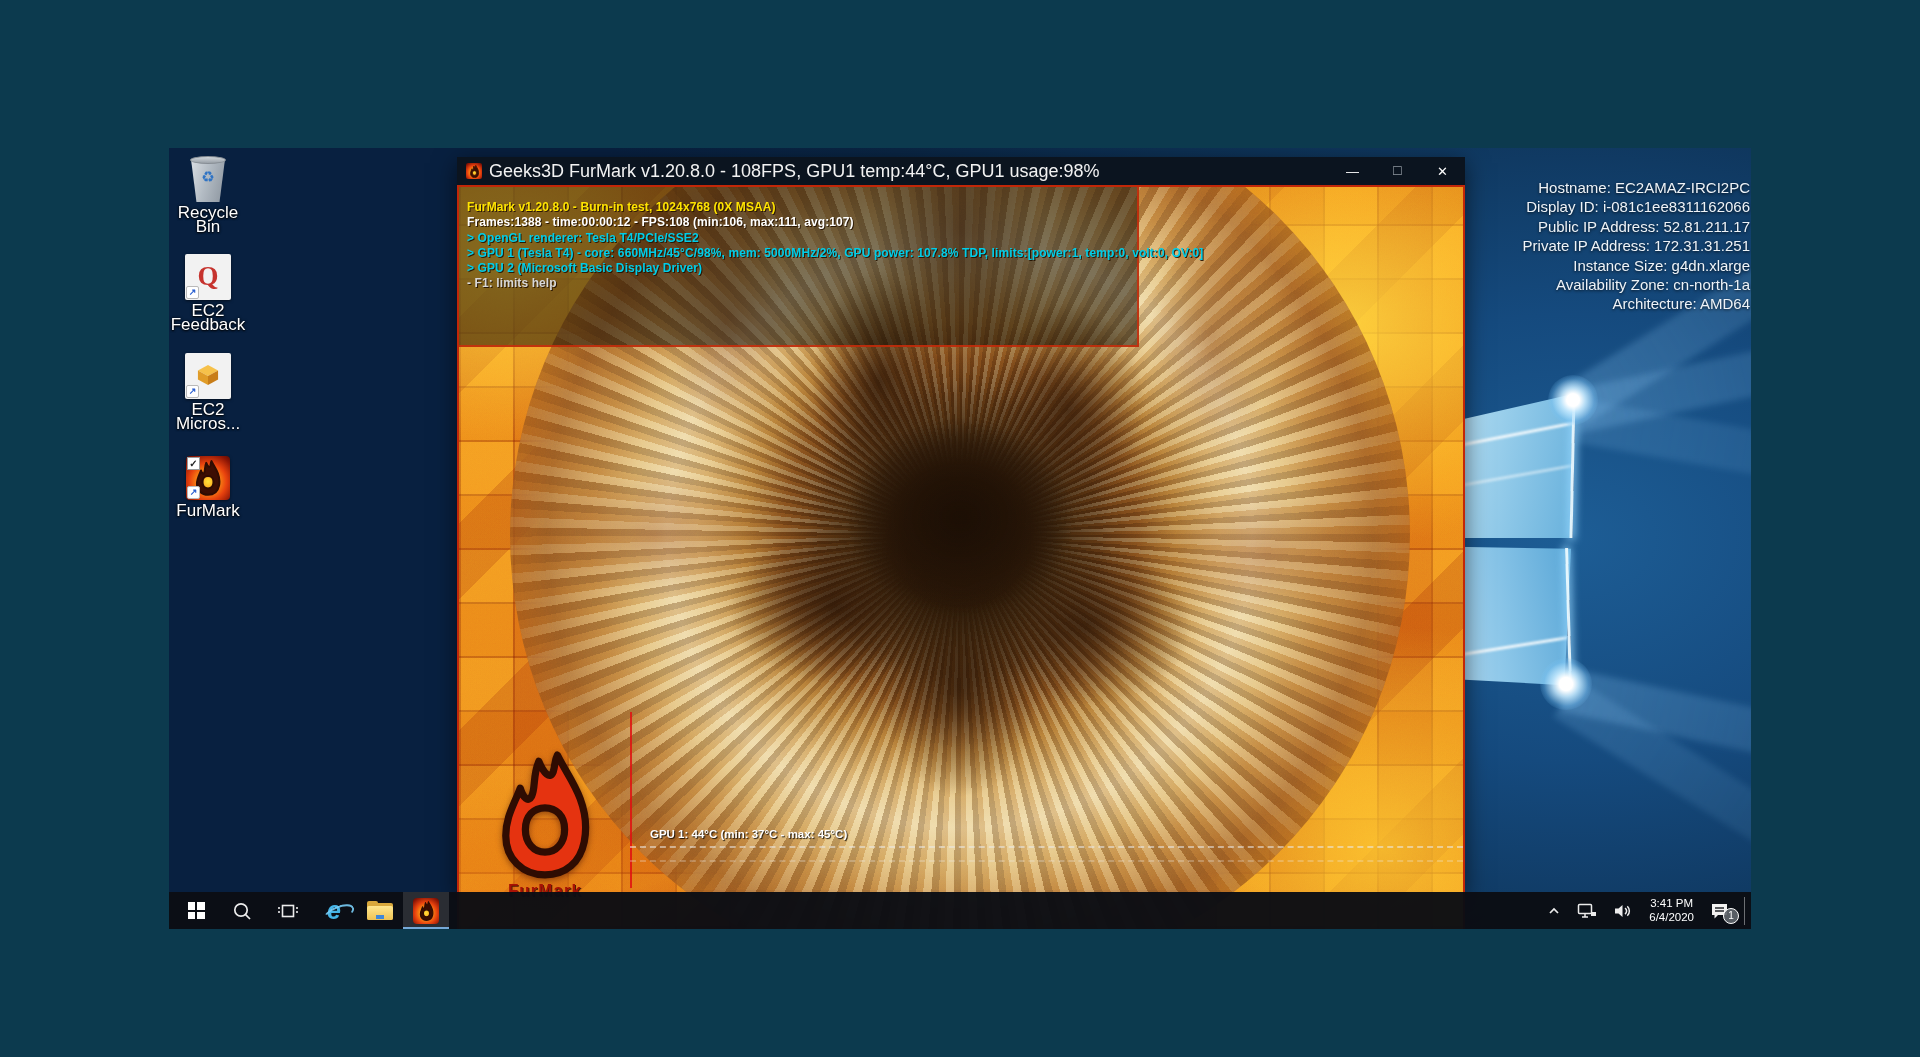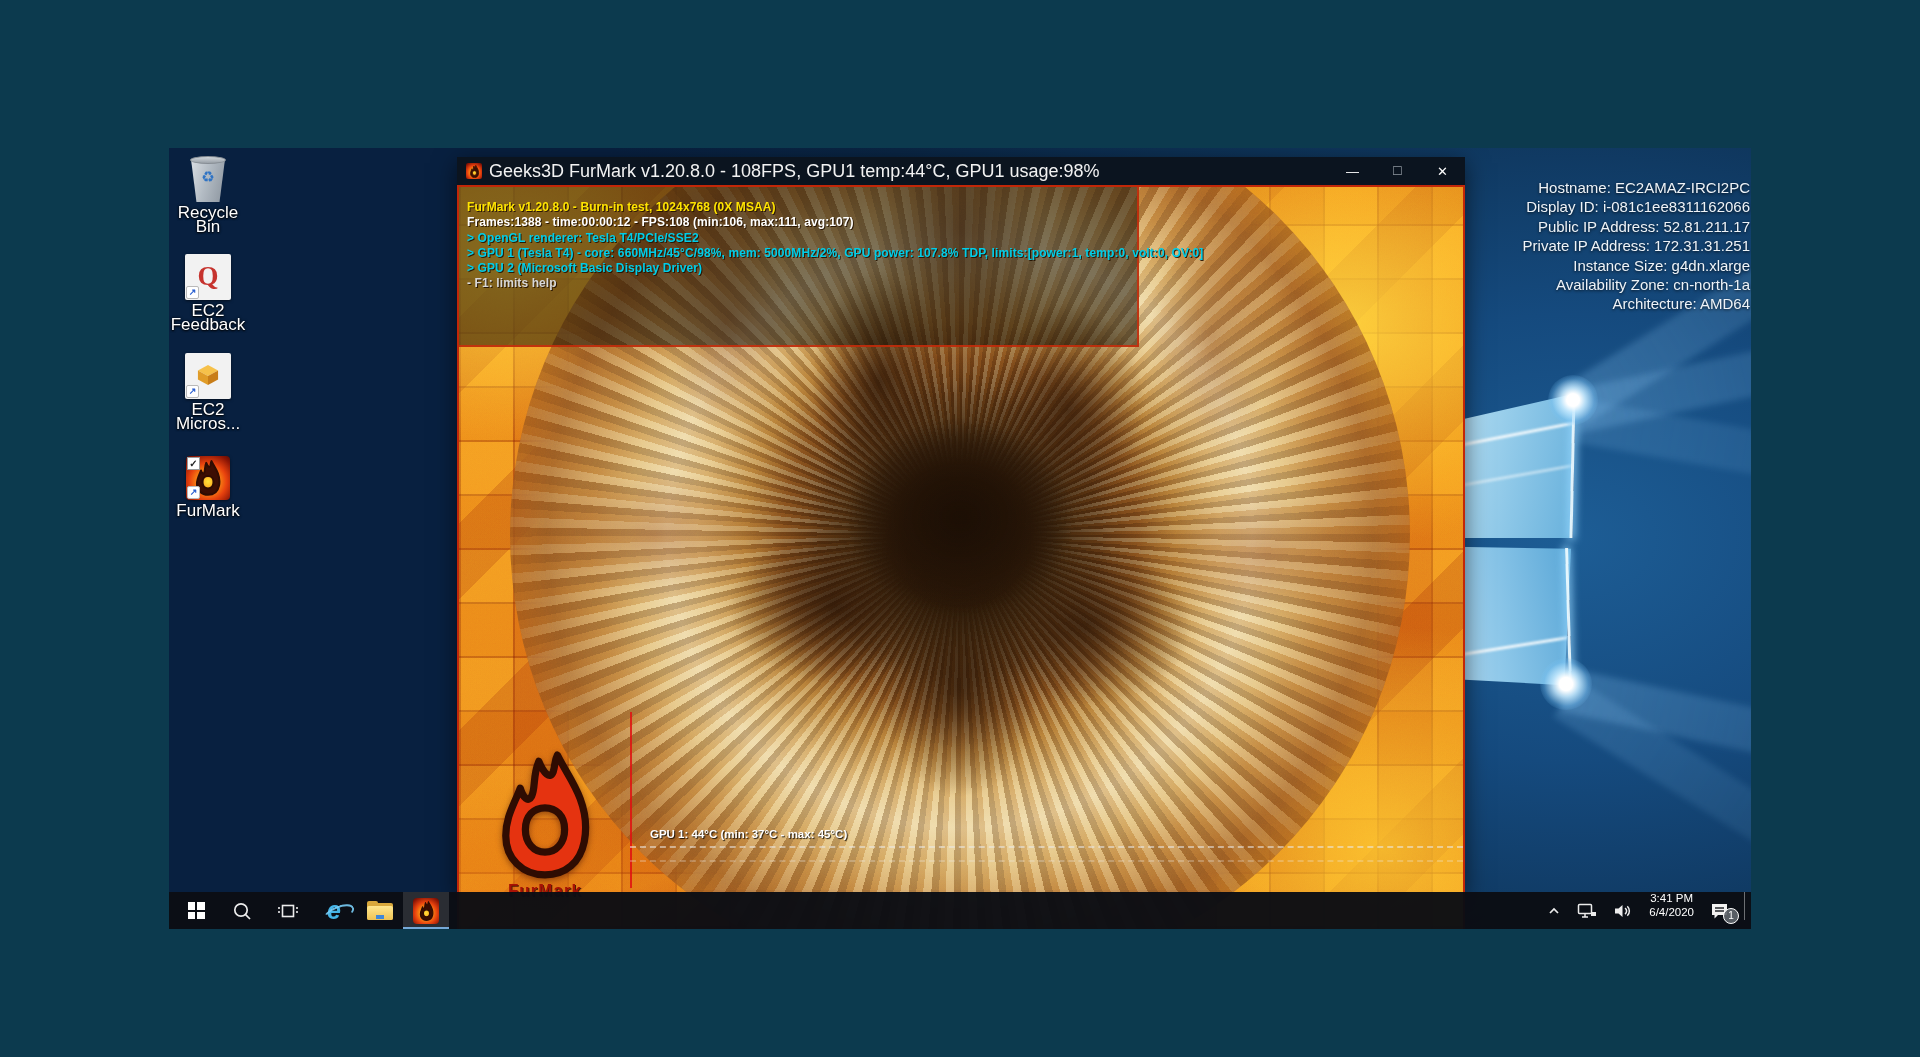--- a/index.html
+++ b/index.html
@@ -181,21 +181,21 @@
     border-bottom-color:transparent; border-radius:50%; transform:rotate(-22deg); }
   .folder { position:relative; width:26px; height:19px; }
   .folder .back { position:absolute; left:0; top:2px; width:26px; height:17px;
     background:#d9a83c; border-radius:2px; }
   .folder .tab { position:absolute; left:0; top:0; width:11px; height:5px;
     background:#d9a83c; border-radius:2px 2px 0 0; }
   .folder .front { position:absolute; left:0; top:5px; width:26px; height:14px;
     background:linear-gradient(#ffe78e,#edc254); border-radius:2px; }
   .folder .blue { position:absolute; left:9px; bottom:1px; width:8px; height:4px; background:#3f88d8; }
   .fm-task { width:26px; height:26px; }
-  .tray { position:absolute; right:6px; top:0; height:37px; display:flex; align-items:flex-start; }
+  .tray { position:absolute; right:6px; top:0; height:37px; display:flex; align-items:center; }
   .tray-item { display:flex; align-items:center; justify-content:center; height:37px; padding:0 7px; }
   .clock { text-align:center; font-size:11.5px; line-height:13.5px; color:#fff; padding:0 8px; }
   .ac { position:relative; }
   .badge { position:absolute; right:-1px; bottom:5px; width:16px; height:16px; border-radius:50%;
     background:rgba(96,101,108,.92); border:1.5px solid #fff; color:#fff; font-size:10px;
     line-height:13px; text-align:center; }
   .show-desktop { width:1px; height:28px; background:rgba(255,255,255,.4); margin-left:6px; }
 </style>
 </head>
 <body>

